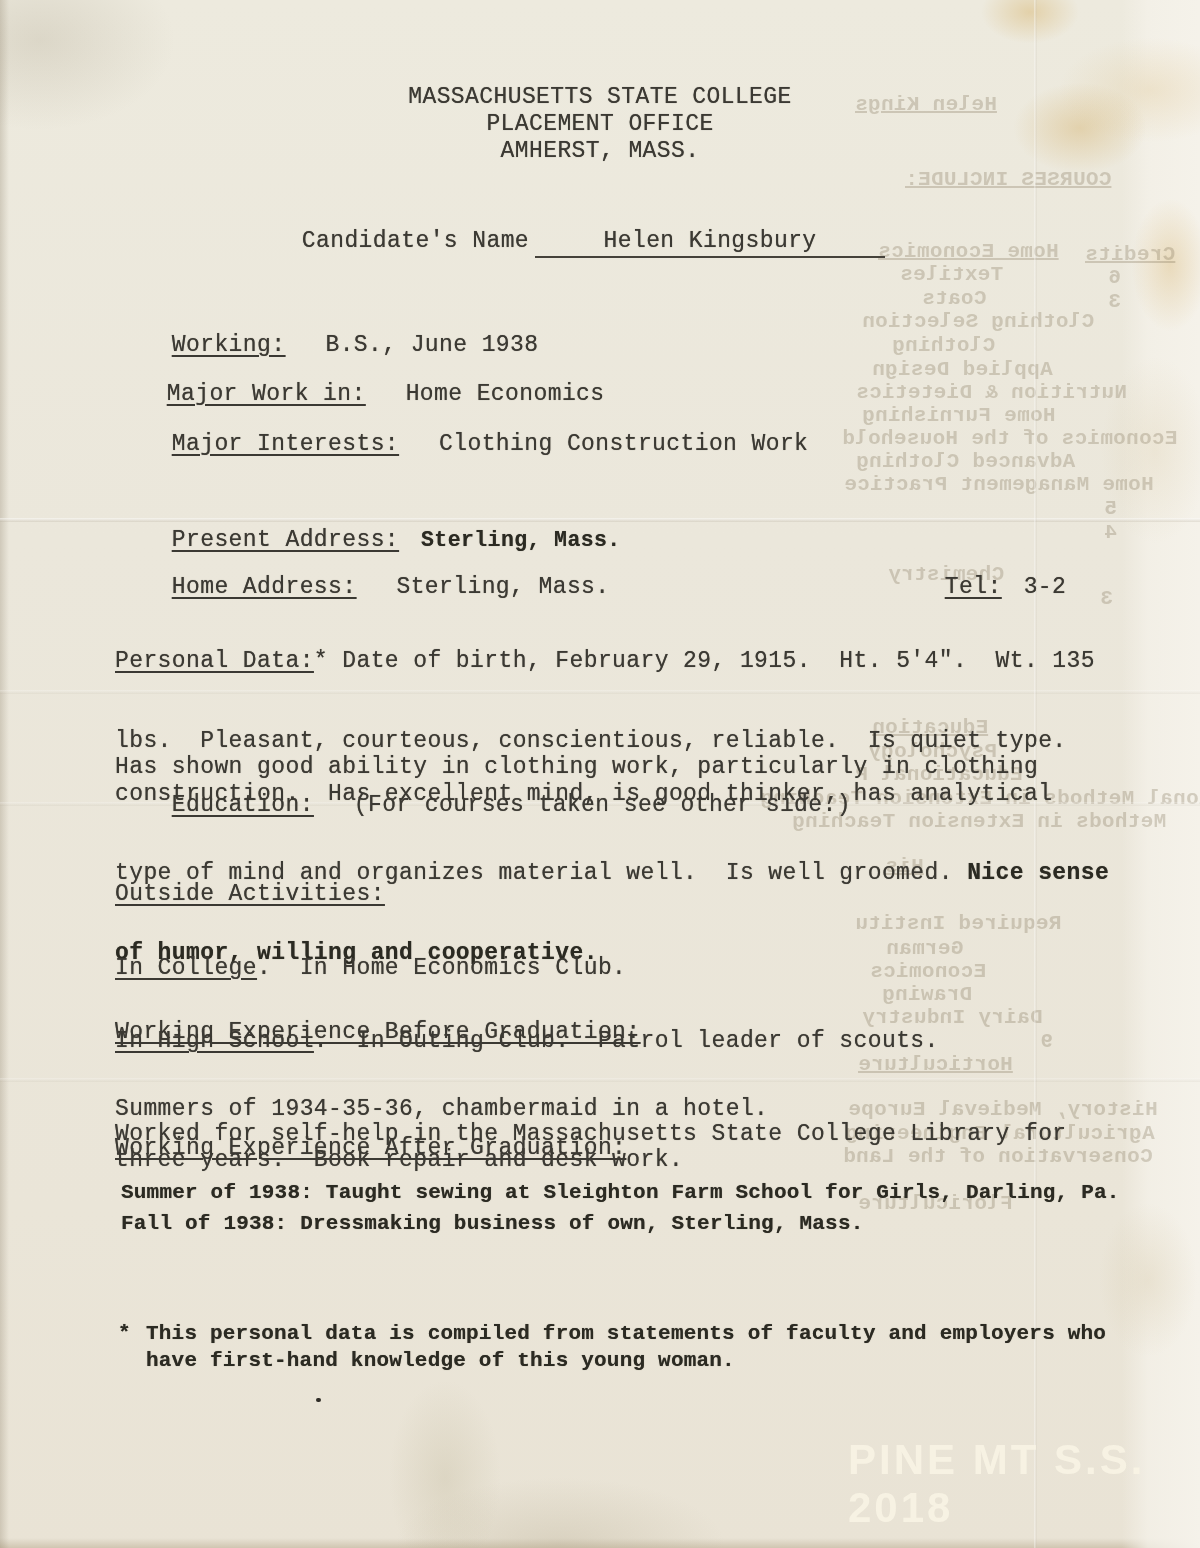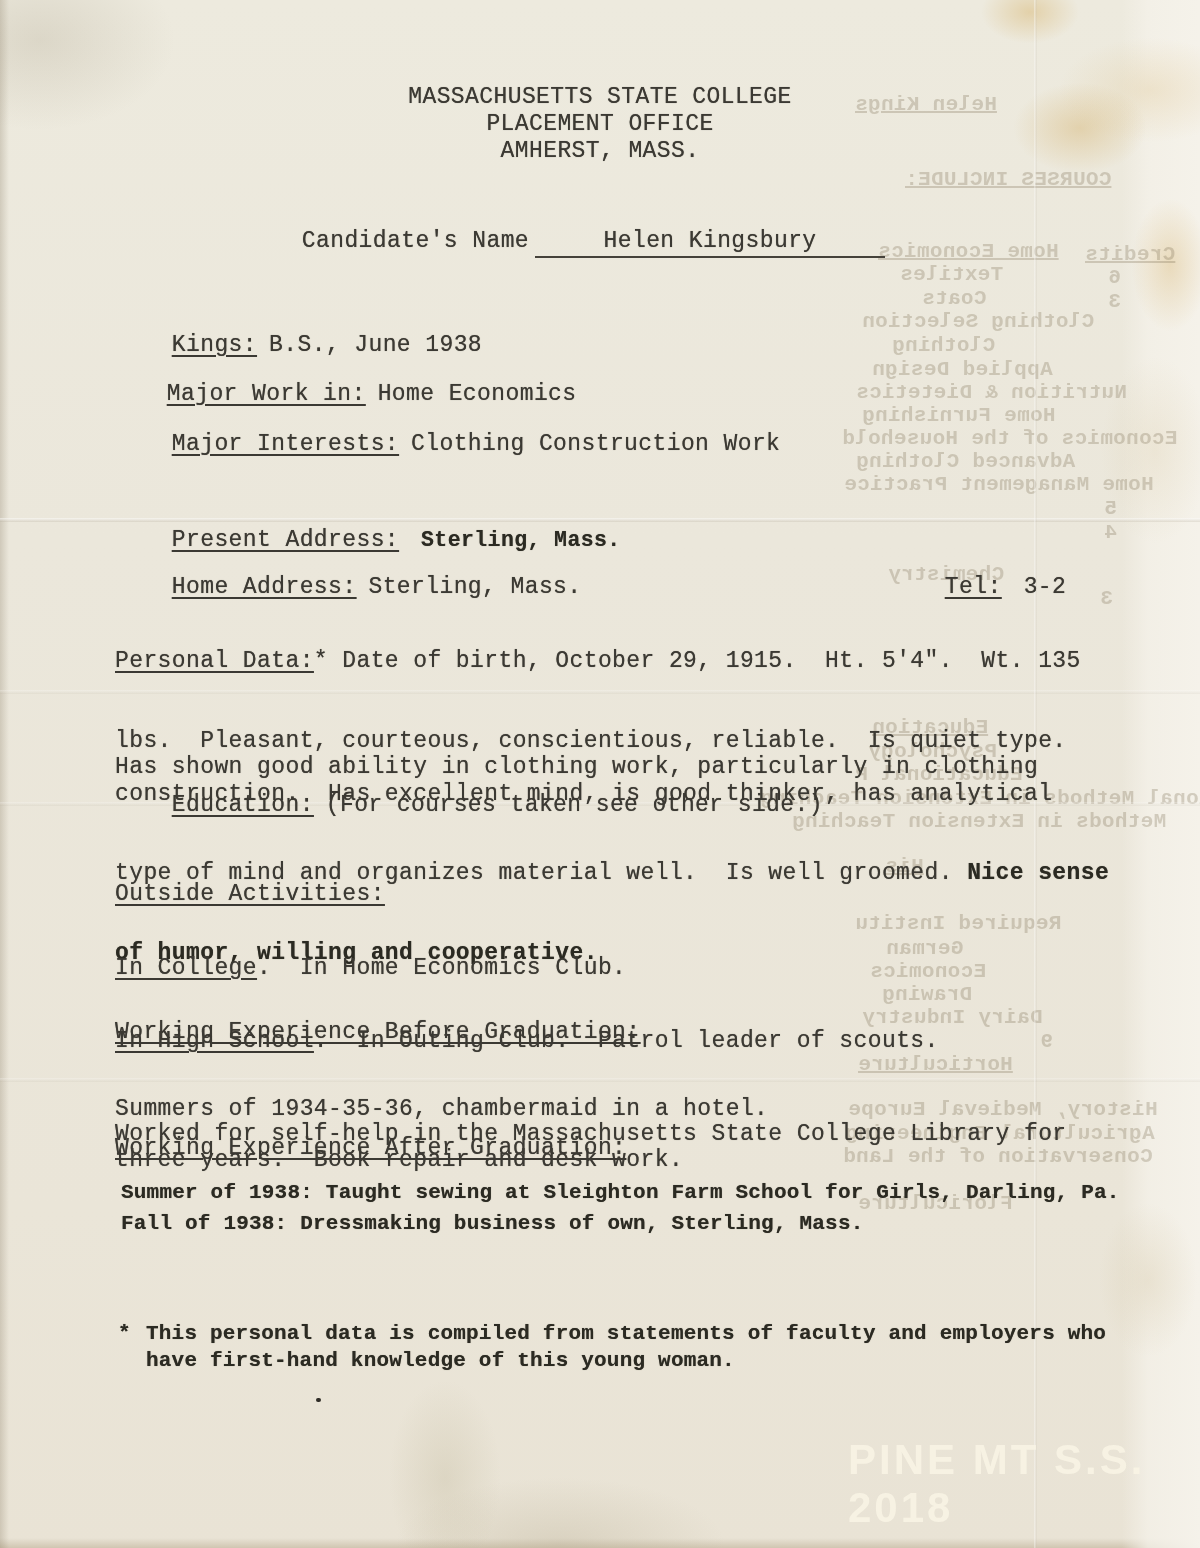--- a/index.html
+++ b/index.html
@@ -21,21 +21,21 @@
       linear-gradient(270deg, #f5f2ea 0px, rgba(245,242,234,0.75) 52px, rgba(245,242,234,0) 78px),
       linear-gradient(0deg, rgba(150,130,95,0.30) 0px, rgba(150,130,95,0) 10px),
       linear-gradient(180deg, #edeade 0%, #ebe7db 35%, #eae5d8 78%, #e9e3d5 100%);
   }
   .abs { position:absolute; white-space:pre; }
   .t   { font-size:23px; line-height:26.5px; letter-spacing:0.4px;
          text-shadow:0 0 0.7px rgba(62,58,48,0.75); }
   .b   { font-weight:bold; color:#2b2a22; }
   .sm  { font-size:21px; letter-spacing:0.2px; line-height:31px; }
   .u   { text-decoration:underline; text-decoration-thickness:2px; text-underline-offset:4px; }
-  .gap   { margin-left:12px; }
+  .gap   { margin-left:40px; }
   .gap-sm{ margin-left:22px; }
   .center{ left:0; right:0; text-align:center; }
   .blank { display:inline-block; min-width:350px; text-align:center;
            border-bottom:2px solid #45423a; padding-bottom:2px; margin-left:6px; }
   .crease-h { position:absolute; left:0; right:0; height:4px; pointer-events:none;
       background:linear-gradient(180deg, rgba(255,255,255,0.55) 0%, rgba(140,128,105,0.18) 100%); }
   .crease-h.faint { opacity:0.5; }
   .crease-v { position:absolute; top:0; bottom:0; width:3px; pointer-events:none;
       background:linear-gradient(90deg, rgba(255,255,255,0.45), rgba(150,140,118,0.12)); }
   .ghost { position:absolute; transform:scaleX(-1); white-space:pre;
@@ -100,41 +100,41 @@
 
   <div class="abs t center" style="top:111px">PLACEMENT OFFICE</div>
   <div class="abs t center" style="top:84px">MASSACHUSETTS STATE COLLEGE</div>
   <div class="abs t center" style="top:138px">AMHERST, MASS.</div>
 
   <div class="abs t" style="left:245px; top:201px">
     <span>Candidate's Name</span><span class="blank"><span>Helen Kingsbury</span></span>
   </div>
 
   <div class="abs t" style="left:115px; top:305px">
-    <span class="u">Kings:</span><span class="gap">B.S., June 1938</span>
+    <span class="u">Working:</span><span class="gap">B.S., June 1938</span>
   </div>
   <div class="abs t" style="left:110px; top:354px">
     <span class="u">Major Work in:</span><span class="gap">Home Economics</span>
   </div>
   <div class="abs t" style="left:115px; top:404px">
     <span class="u">Major Interests:</span><span class="gap">Clothing Construction Work</span>
   </div>
 
   <div class="abs t" style="left:115px; top:500px">
     <span class="u">Present Address:</span><span class="gap-sm b" style="font-size:21.5px">Sterling, Mass.</span>
   </div>
   <div class="abs t" style="left:115px; top:547px">
     <span class="u">Home Address:</span><span class="gap">Sterling, Mass.</span>
   </div>
   <div class="abs t" style="left:888px; top:547px">
     <span class="u">Tel:</span><span class="gap-sm">3-2</span>
   </div>
 
   <div class="abs t" style="left:115px; top:595px">
-    <div><span class="u">Personal Data:</span><span>* Date of birth, October 29, 1915.  Ht. 5'4".  Wt. 135</span></div>
+    <div><span class="u">Personal Data:</span><span>* Date of birth, February 29, 1915.  Ht. 5'4".  Wt. 135</span></div>
     <div>lbs.  Pleasant, courteous, conscientious, reliable.  Is quiet type.
 Has shown good ability in clothing work, particularly in clothing
 construction.  Has excellent mind, is good thinker, has analytical</div>
     <div><span>type of mind and organizes material well.  Is well groomed. </span><span class="b">Nice sense</span></div>
     <div class="b">of humor, willing and cooperative.</div>
   </div>
 
   <div class="abs t" style="left:115px; top:765px">
     <span class="u">Education:</span><span class="gap">(For courses taken see other side.)</span>
   </div>

